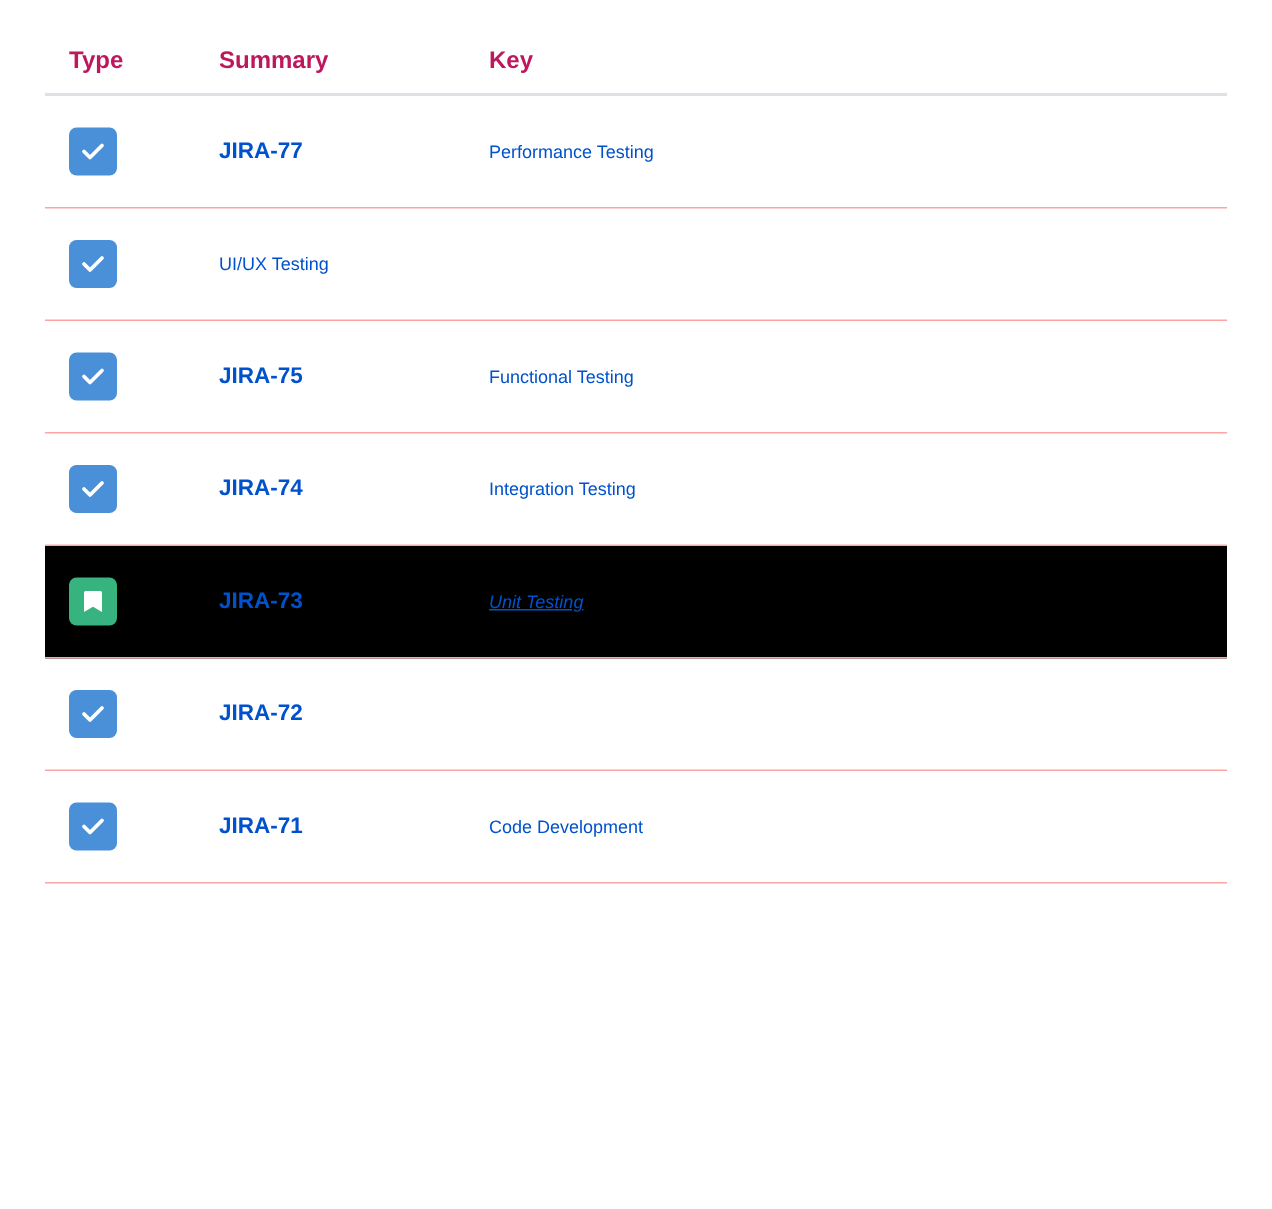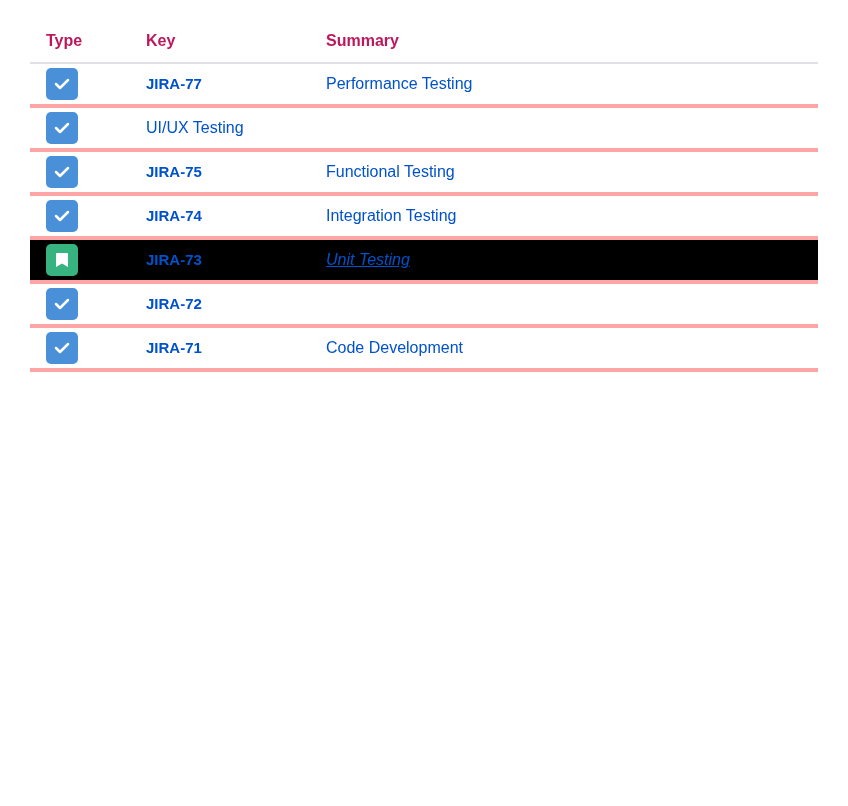--- a/index.html
+++ b/index.html
@@ -32,23 +32,23 @@
 
     .table-header-cell {
       font-size: 16px;
       font-weight: 600;
       color: #be185d;
     }
 
     .table-row {
       display: grid;
       grid-template-columns: 100px 180px 1fr;
-      padding: 4px 16px;
+      padding: 21px 16px;
       align-items: center;
-      border-bottom: 4px solid #fca5a5;
+      border-bottom: 1px solid #fca5a5;
     }
 
     .table-row.highlighted {
       background-color: #000000;
     }
 
     .checkbox-icon {
       width: 32px;
       height: 32px;
       background-color: #4a90d9;
@@ -81,38 +81,38 @@
     }
 
     .key-cell {
       font-size: 15px;
       font-weight: 700;
       color: #0052cc;
       text-decoration: none;
     }
 
     .summary-cell {
-      font-size: 16px;
+      font-size: 12px;
       color: #0052cc;
       text-decoration: none;
     }
 
     .summary-cell.underlined {
       text-decoration: underline;
       font-style: italic;
     }
   </style>
 </head>
 <body>
 
 <div class="table-container">
   <div class="table-header">
     <div class="table-header-cell">Type</div>
+    <div class="table-header-cell">Summary</div>
     <div class="table-header-cell">Key</div>
-    <div class="table-header-cell">Summary</div>
   </div>
 
   <div id="table-body">
       <div class="table-row">
         <div>
           <div class="checkbox-icon">
             <svg viewBox="0 0 18 18" fill="none" xmlns="http://www.w3.org/2000/svg">
         <polyline points="3,9 7,13 15,5" stroke="white" stroke-width="2.5" stroke-linecap="round" stroke-linejoin="round"></polyline>
       </svg>
           </div>

